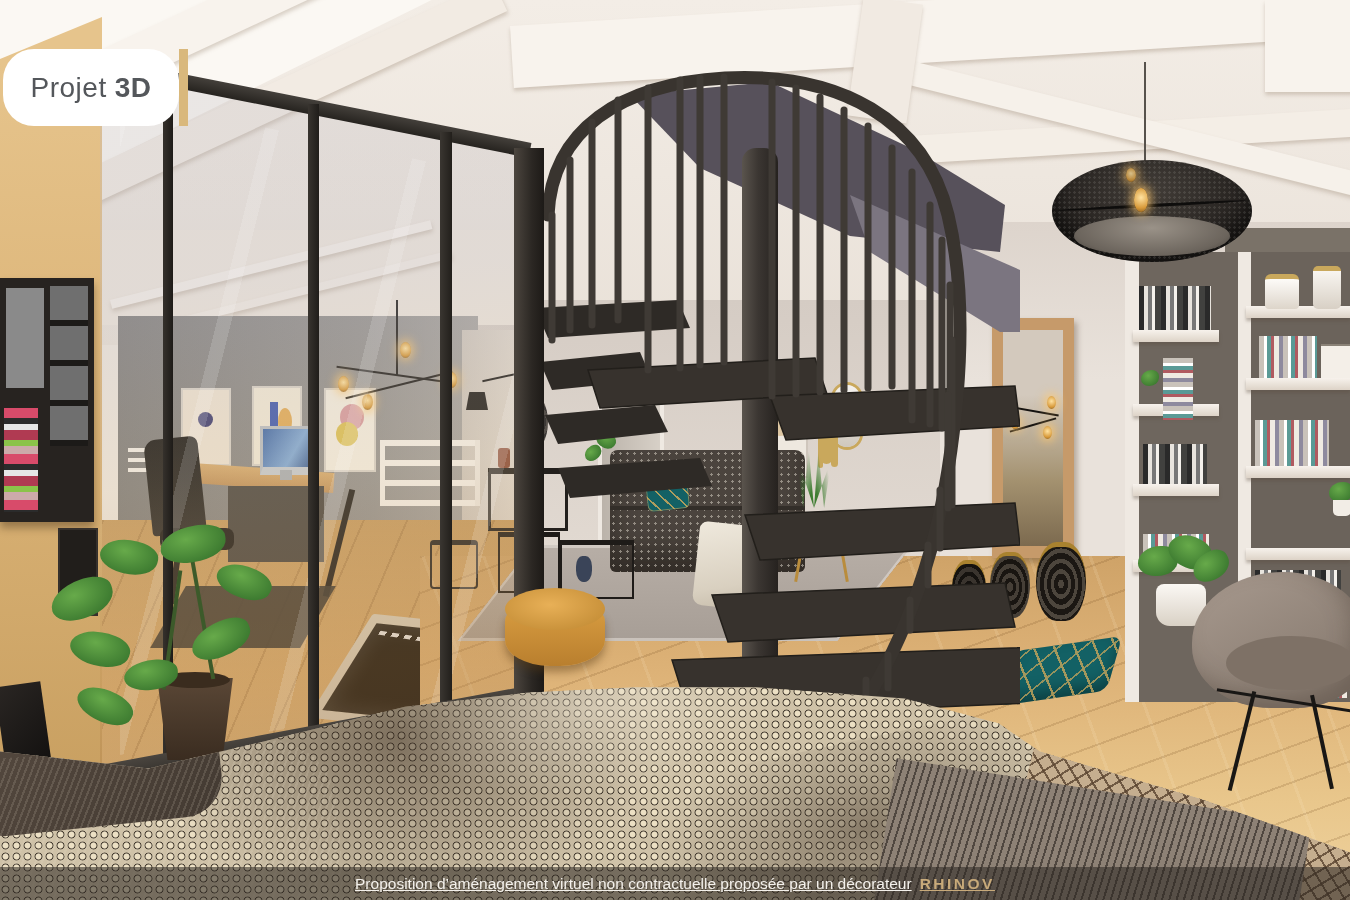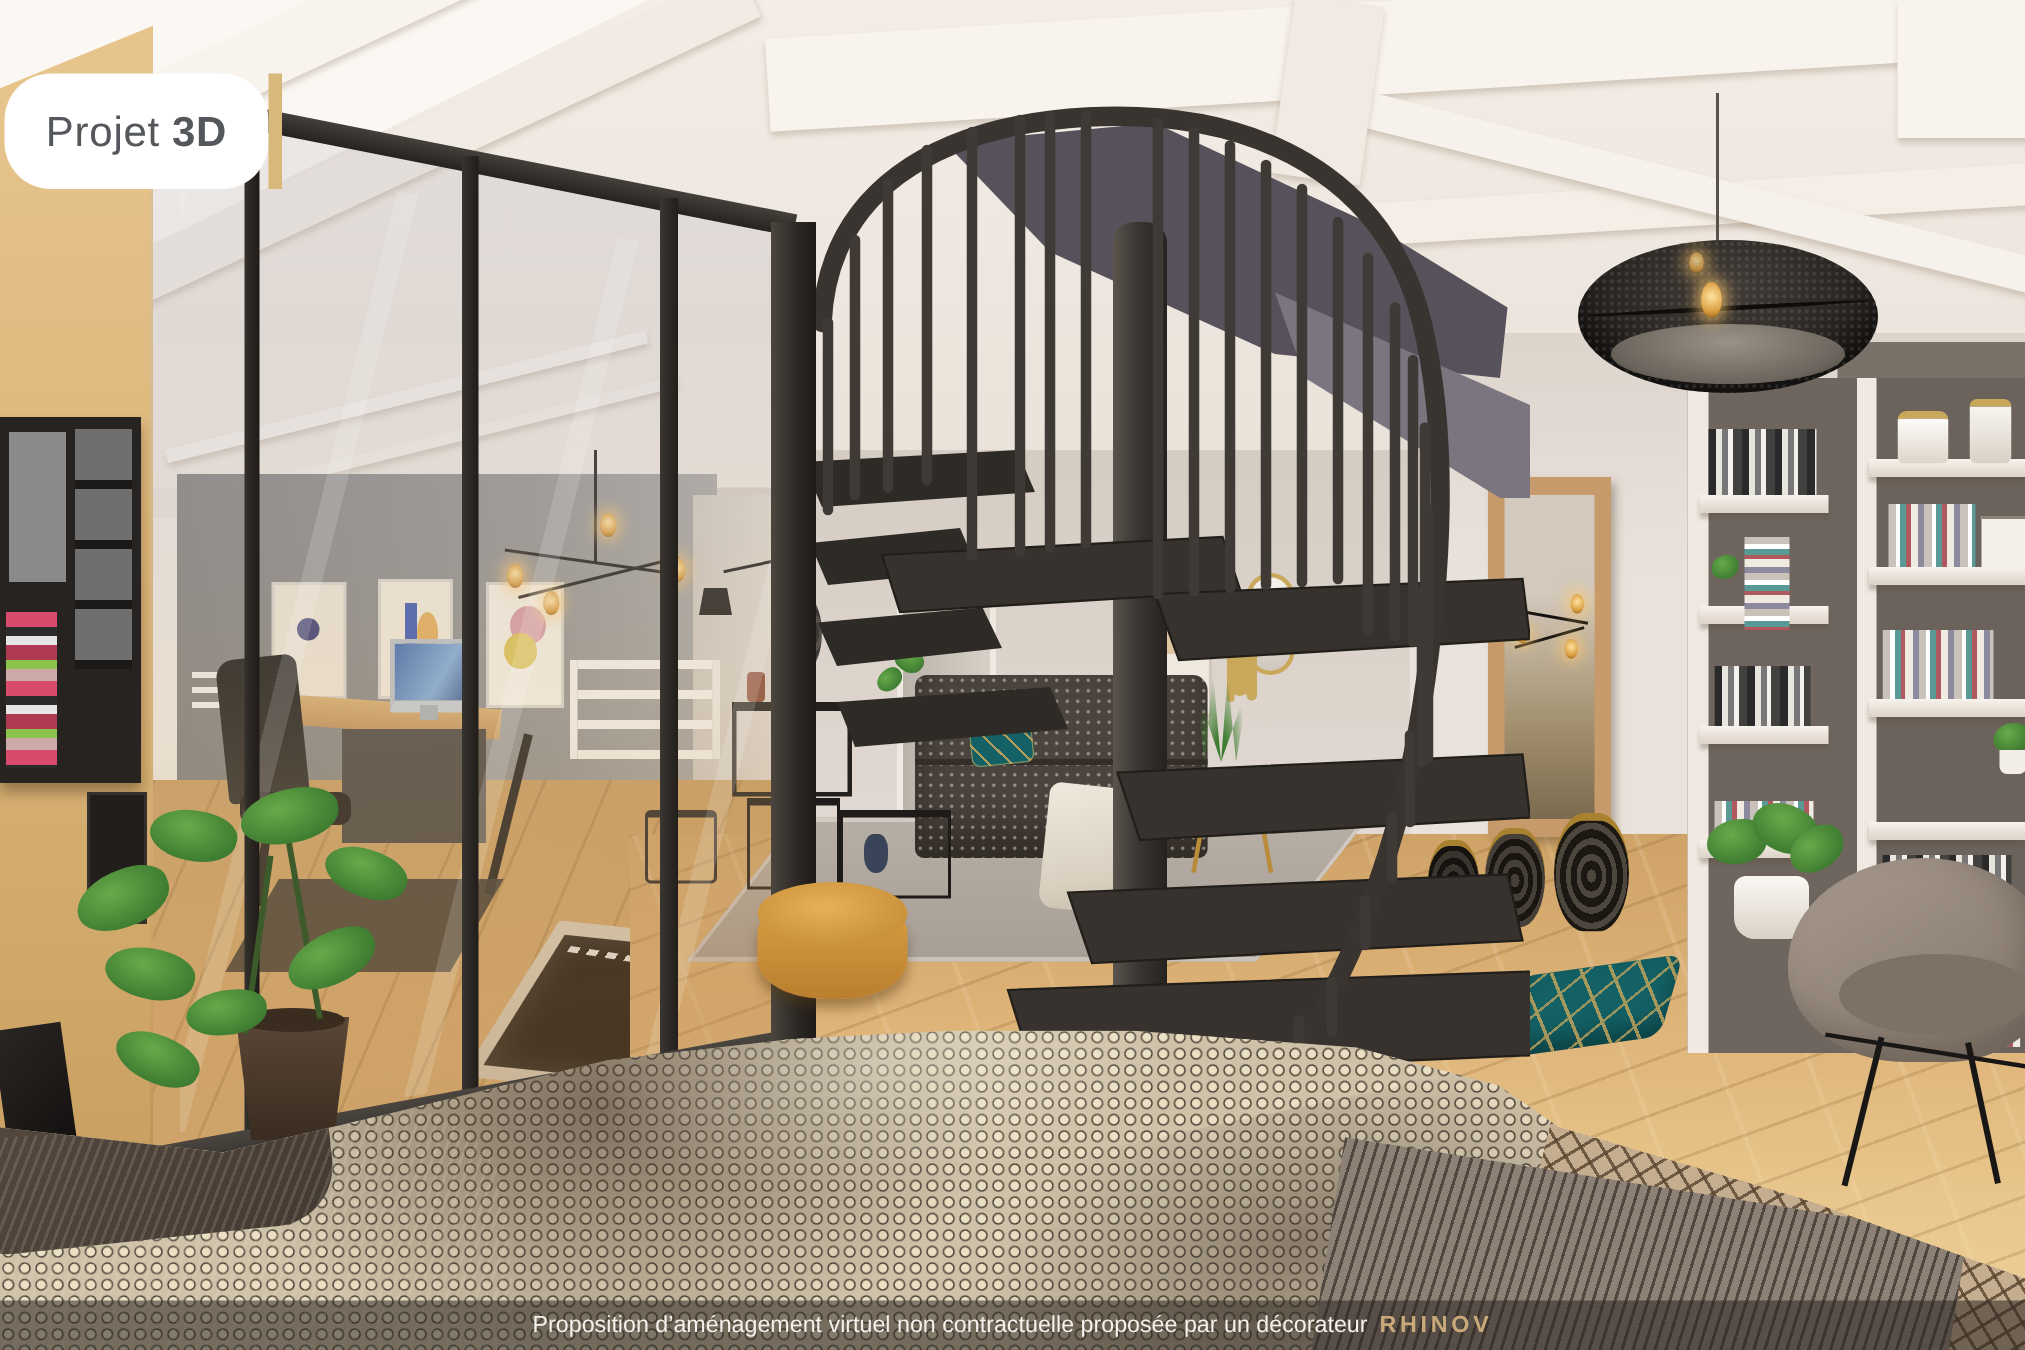--- a/index.html
+++ b/index.html
@@ -13,21 +13,21 @@
   .a{position:absolute;}
   
   .badge{left:3px;top:49px;width:176px;height:77px;background:#ffffff;
          display:flex;align-items:center;justify-content:center;z-index:60;border-radius:31px;}
   .badge-edge{left:179px;top:49px;width:9px;height:77px;background:var(--badge-edge);z-index:60;}
   .badge span{font-size:28px;color:var(--badge-text);letter-spacing:.5px;}
   .badge .bold{font-weight:700;margin-left:8px;}
   
   .caption{left:0;top:867px;width:1350px;height:33px;background:var(--caption-bg);
            display:flex;align-items:center;justify-content:center;z-index:70;}
-  .caption span{color:var(--caption-text);font-size:15.5px;}
+  .caption span{color:var(--caption-text);font-size:15.5px;text-decoration:underline;}
   .caption .brand{color:var(--brand);font-weight:700;letter-spacing:2.5px;margin-left:8px;font-size:15.5px;}
   
   .beam{background:#f8f3ed;box-shadow:0 3px 4px rgba(150,130,110,.35);}
   .booksA{background:repeating-linear-gradient(90deg,#2a2a2a 0 5px,#e8e4de 5px 9px,#777 9px 13px,#f4f1ec 13px 16px,#41413f 16px 22px);}
   .booksB{background:repeating-linear-gradient(90deg,#c9c2ba 0 5px,#fff 5px 8px,#5a9a96 8px 12px,#b05a60 12px 15px,#efeae2 15px 20px,#8e8a9e 20px 24px);}
   .shelfbar{background:linear-gradient(#f7f2ec,#ddd3c7);box-shadow:0 3px 3px rgba(90,75,60,.35);}
   .leaf{background:radial-gradient(ellipse at 40% 35%,#67aa4a,#2f6b28);border-radius:60% 40% 55% 45%;}
   .glowbulb{background:radial-gradient(circle at 50% 40%,#ffe2a0,#d89a3a 65%,#8a5c1c);border-radius:50%;
             box-shadow:0 0 10px 3px rgba(255,200,110,.75);}
 </style>

